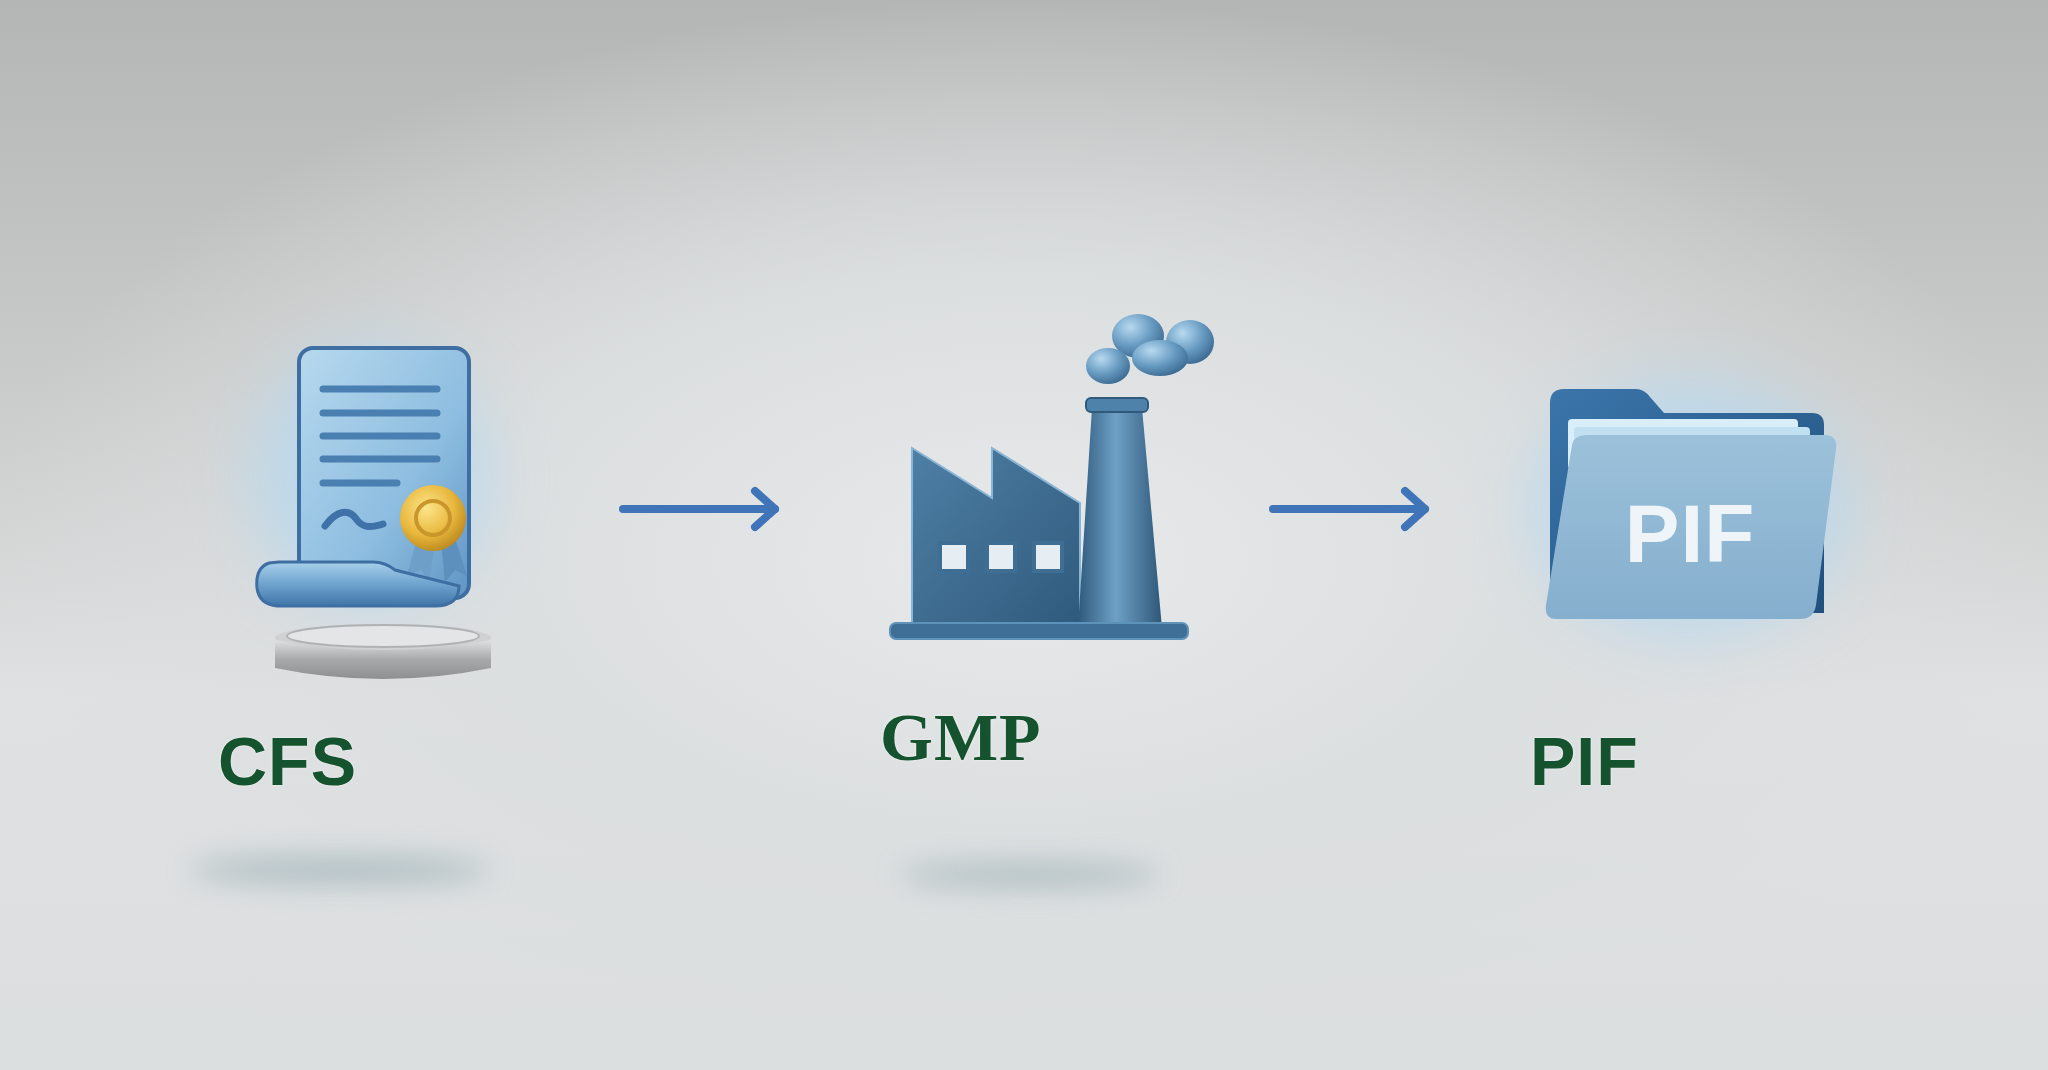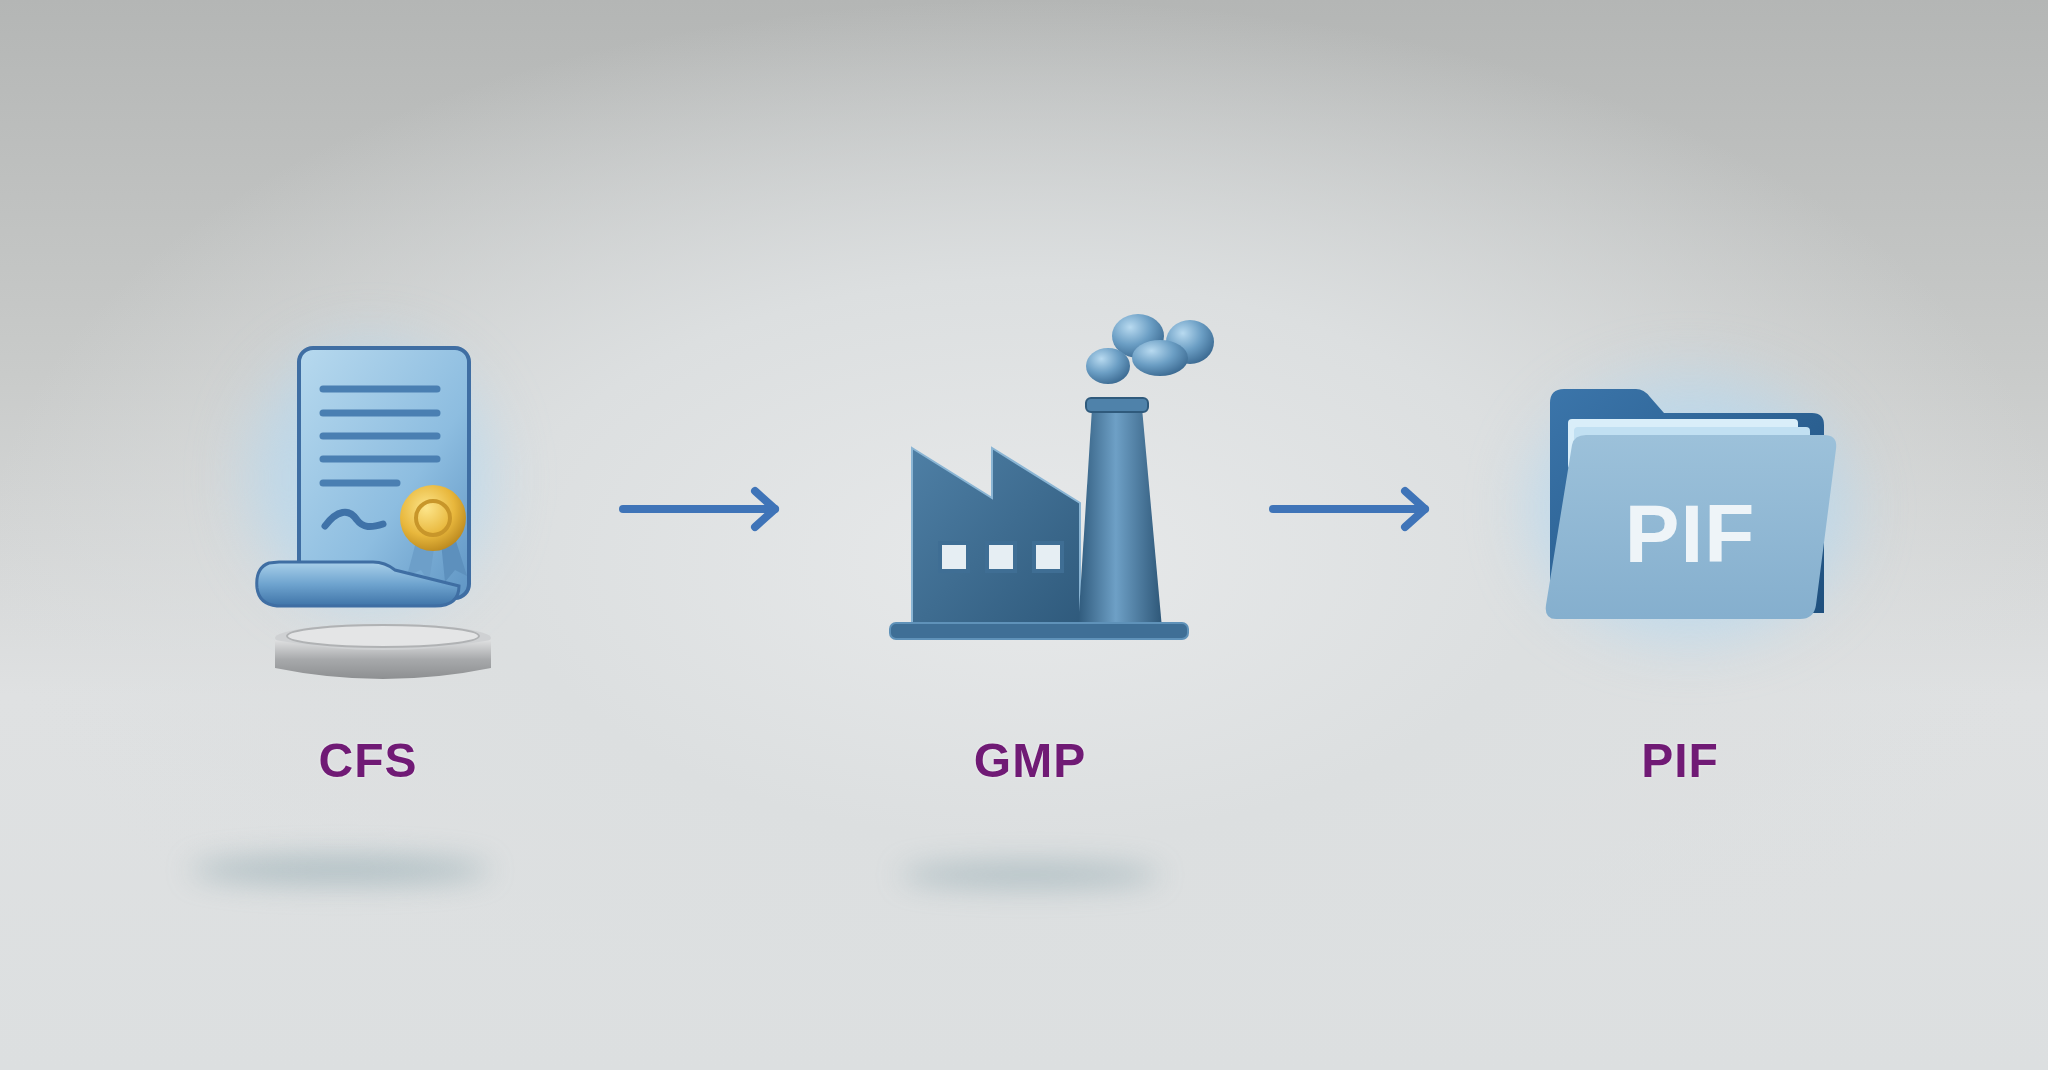--- a/index.html
+++ b/index.html
@@ -9,22 +9,22 @@
     background:
       radial-gradient(ellipse 1300px 700px at 1024px 560px, #e7e9ea 0%, #dcdfe0 40%, rgba(200,202,202,0) 80%),
       linear-gradient(180deg,#b4b6b5 0%,#c9cbca 35%,#dfe1e2 65%,#dcdfe0 100%);
   }
   .stage{position:absolute;inset:0;margin-top:8px;}
   .glow{position:absolute;border-radius:50%;filter:blur(30px);background:rgba(170,215,245,0.55);}
   .floor-shadow{position:absolute;border-radius:50%;filter:blur(14px);background:rgba(120,150,160,0.45);}
   .icon{position:absolute;}
   .arrow{position:absolute;}
   .label{
-    position:absolute;width:300px;text-align:center;
-    font-weight:700;font-size:48px;line-height:60px;color:#701a75;letter-spacing:1px;
+    position:absolute;width:300px;text-align:left;
+    font-weight:700;font-size:68px;line-height:60px;color:#14532d;letter-spacing:1px;
     text-shadow:0 0 3px rgba(255,255,255,0.6);
   }
 </style>
 </head>
 <body>
 
 <div class="stage">
 
   <div class="glow" style="left:250px;top:340px;width:240px;height:260px;"></div>
   <div class="glow" style="left:1530px;top:370px;width:320px;height:260px;"></div>
@@ -149,15 +149,15 @@
 
       <rect x="28" y="36" width="230" height="50" rx="4" fill="#d9eef9"></rect>
       <rect x="34" y="44" width="236" height="40" rx="4" fill="#c1e0f2"></rect>
 
       <path d="M32 62 Q34 52 46 52 L284 52 Q298 52 296 66 L276 222 Q274 236 260 236 L16 236 Q4 236 6 222 Z" fill="url(#frontG)"></path>
     </svg>
     <div style="position:absolute;left:0;top:110px;width:300px;text-align:center;font-weight:700;font-size:82px;line-height:82px;color:#eef4f8;letter-spacing:1px;">PIF</div>
   </div>
 
   <div class="label" style="left:218px;top:723px;">CFS</div>
-  <div class="label" style="left:880px;top:723px;">GMP</div>
+  <div class="label" style="left:880px;top:699px;font-family:Liberation Serif, serif;">GMP</div>
   <div class="label" style="left:1530px;top:723px;">PIF</div>
 </div>
 
 </body></html>

